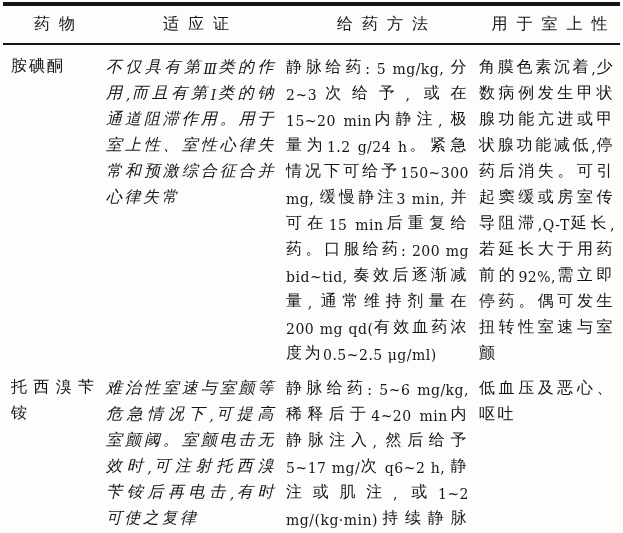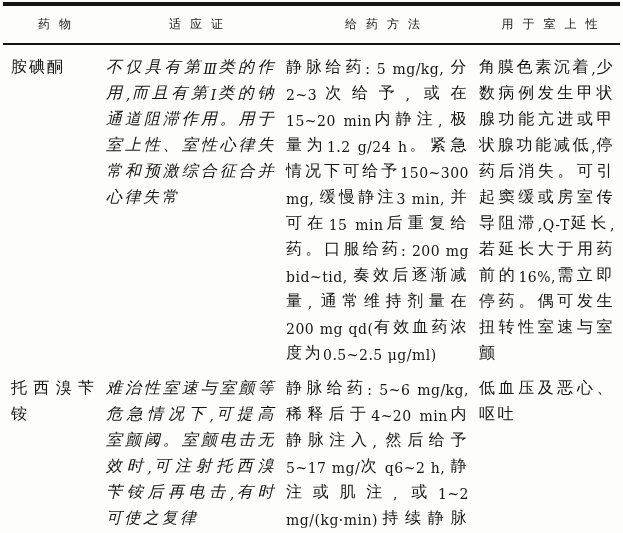--- a/index.html
+++ b/index.html
@@ -23,39 +23,39 @@
     border-collapse: collapse;
     table-layout: fixed;
     border-top: 4px solid #151515;
     border-bottom: 3px solid #151515;
   }
   thead th {
     height: 37px;
     vertical-align: middle;
     text-align: center;
     font-weight: normal;
-    font-size: 12px;
+    font-size: 16px;
     letter-spacing: 9px;
     text-indent: 9px; 
     border-bottom: 2px solid #151515;
     padding: 0;
     white-space: nowrap;
   }
   tbody td {
     vertical-align: top;
     font-size: 16px;
     line-height: 26px;
     letter-spacing: 2.5px;
     text-align: justify;
     padding: 9px 10px 0 0;
     box-sizing: border-box;
   }
   tr.row-1 td { height: 284px; }
   tr.row-2 td { height: 190px; }
-  td.c1 { width: 103px; padding-left: 8px; letter-spacing: 2px; }
+  td.c1 { width: 103px; padding-left: 8px; letter-spacing: 2px; font-family: Liberation Mono, monospace; }
   th.c1 { width: 103px; }
   td.c2 { width: 180px; font-style: italic; }
   th.c2 { width: 180px; font-family: Liberation Mono, monospace; }
   td.c3 { width: 193px; }
   th.c3 { width: 193px; }
   td.c4 { padding-right: 5px; }
   
   .lat {
     font-family: "DejaVu Serif", serif;
     font-size: 14px;
@@ -76,21 +76,21 @@
         <th class="c2">适应证</th>
         <th class="c3">给药方法</th>
         <th class="c4">用于室上性</th>
       </tr>
     </thead>
     <tbody>
       <tr class="row-1">
         <td class="c1">胺碘酮</td>
         <td class="c2">不仅具有第<span class="lat">Ⅲ</span>类的作用<span class="lat">,</span>而且有第<span class="lat">Ⅰ</span>类的钠通道阻滞作用。用于室上性、室性心律失常和预激综合征合并心律失常</td>
         <td class="c3">静脉给药<span class="lat">: 5 mg/kg, </span>分<span class="lat">2~3</span>次给予<span class="lat">, </span>或在<span class="lat">15~20 min</span>内静注<span class="lat">, </span>极量为<span class="lat">1.2 g/24 h</span>。紧急情况下可给予<span class="lat">150~300 mg, </span>缓慢静注<span class="lat">3 min, </span>并可在<span class="lat">15 min</span>后重复给药。口服给药<span class="lat">: 200 mg bid~tid, </span>奏效后逐渐减量<span class="lat">, </span>通常维持剂量在<span class="lat">200 mg qd(</span>有效血药浓度为<span class="lat">0.5~2.5 μg/ml)</span></td>
-        <td class="c4">角膜色素沉着<span class="lat">,</span>少数病例发生甲状腺功能亢进或甲状腺功能减低<span class="lat">,</span>停药后消失。可引起窦缓或房室传导阻滞<span class="lat">,Q-T</span>延长<span class="lat">,</span>若延长大于用药前的<span class="lat">16%,</span>需立即停药。偶可发生扭转性室速与室颤</td>
+        <td class="c4">角膜色素沉着<span class="lat">,</span>少数病例发生甲状腺功能亢进或甲状腺功能减低<span class="lat">,</span>停药后消失。可引起窦缓或房室传导阻滞<span class="lat">,Q-T</span>延长<span class="lat">,</span>若延长大于用药前的<span class="lat">92%,</span>需立即停药。偶可发生扭转性室速与室颤</td>
       </tr>
       <tr class="row-2">
         <td class="c1">托西溴苄铵</td>
         <td class="c2">难治性室速与室颤等危急情况下<span class="lat">,</span>可提高室颤阈。室颤电击无效时<span class="lat">,</span>可注射托西溴苄铵后再电击<span class="lat">,</span>有时可使之复律</td>
         <td class="c3">静脉给药<span class="lat">: 5~6 mg/kg, </span>稀释后于<span class="lat">4~20 min</span>内静脉注入<span class="lat">, </span>然后给予<span class="lat">5~17 mg/</span>次<span class="lat"> q6~2 h, </span>静注或肌注<span class="lat">, </span>或<span class="lat">1~2 mg/(kg·min)</span>持续静脉点滴有效血药浓度为</td>
         <td class="c4">低血压及恶心、呕吐</td>
       </tr>
     </tbody>
   </table>
 </div>

